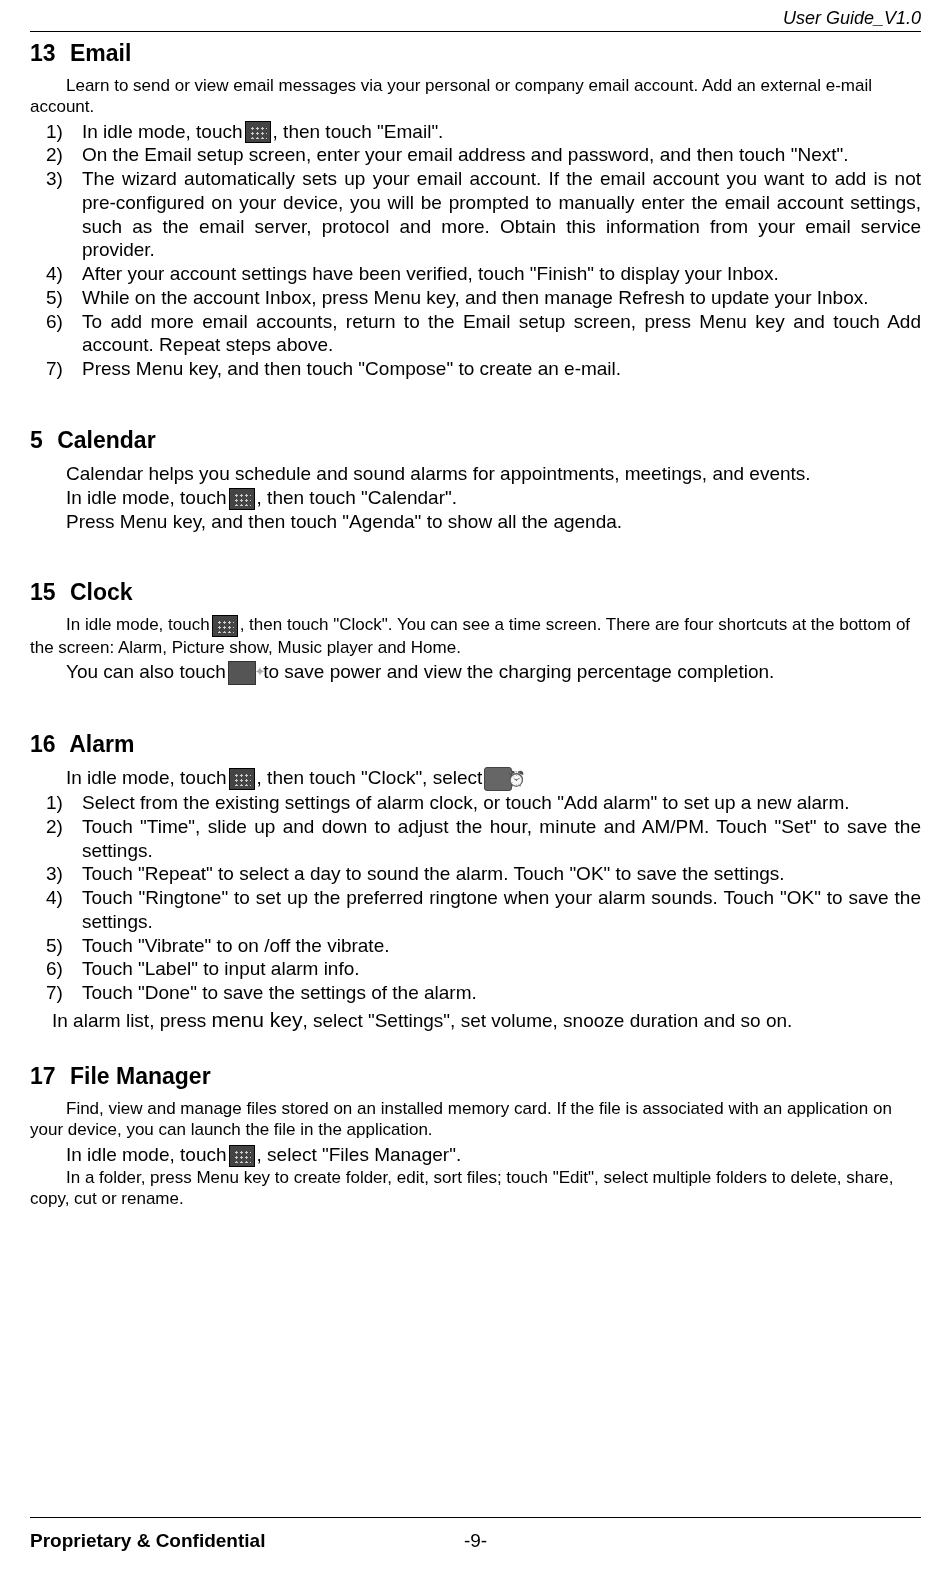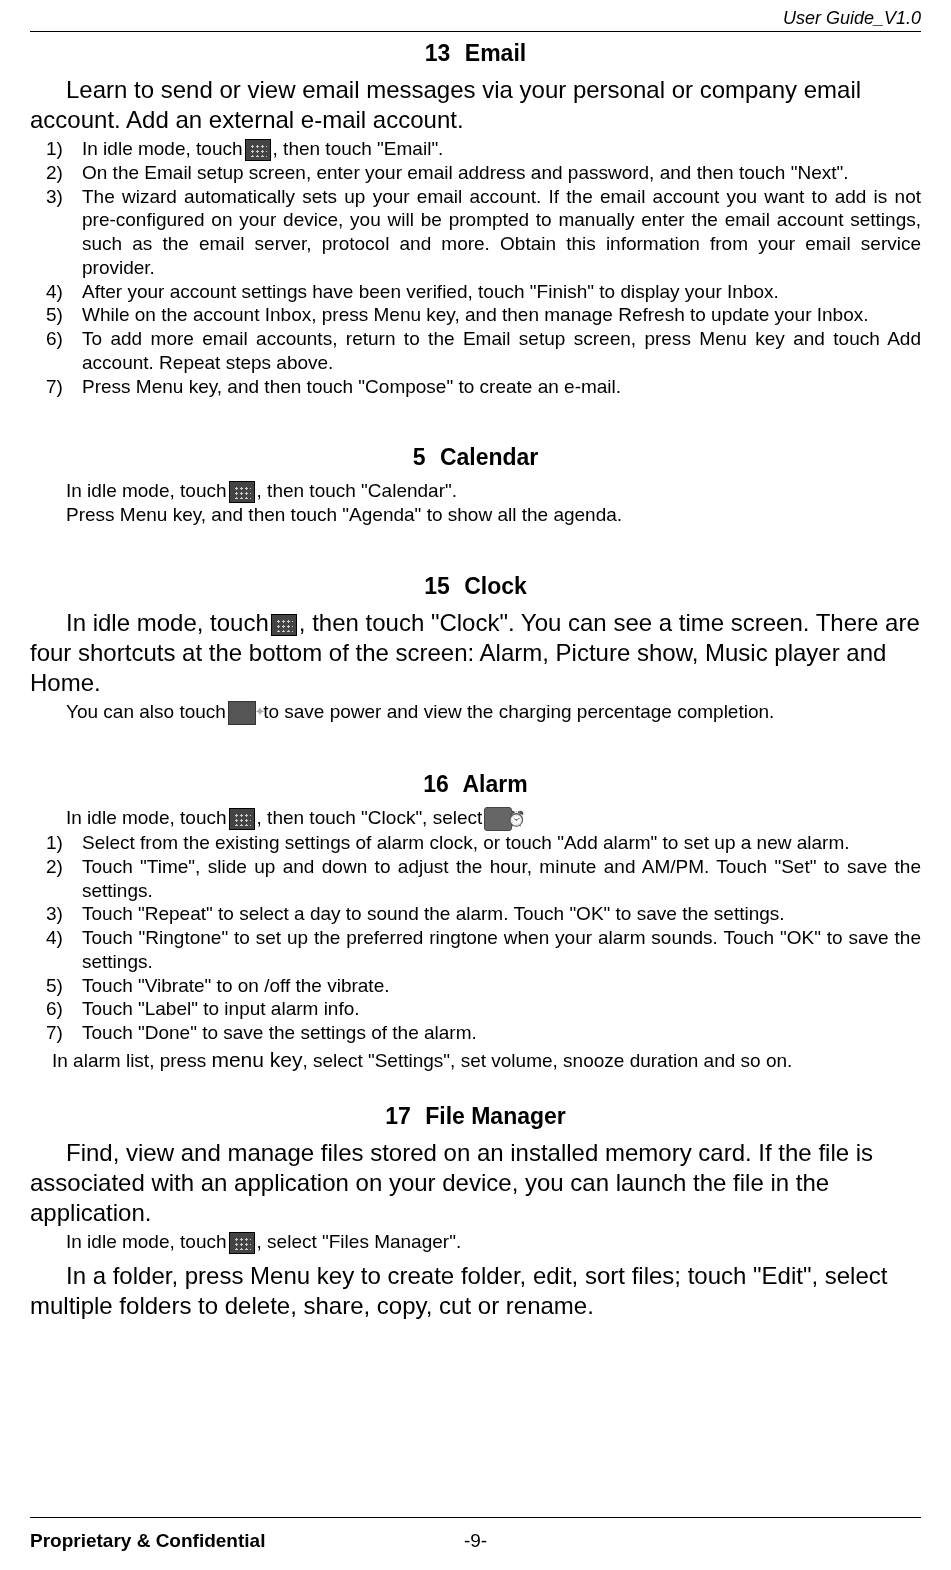--- a/index.html
+++ b/index.html
@@ -18,35 +18,33 @@
     }
     .header {
       text-align: right;
       font-size: 18px;
       padding: 8px 0 2px 0;
       border-bottom: 1px solid #000;
       margin-bottom: 8px;
       font-style: italic;
     }
     .section-heading {
-      text-align: center;
       font-size: 23px;
       font-weight: bold;
       margin: 6px 0 8px 0;
       font-family: Arial, sans-serif;
     }
     .section-heading .num {
       font-family: Arial, sans-serif;
       margin-right: 8px;
     }
     .intro {
-      font-size: 24px;
+      font-size: 17px;
       line-height: 1.25;
       margin-bottom: 2px;
-      margin-top: 7px;
     }
     .intro-indent {
       text-indent: 36px;
     }
     .ol-list {
       list-style: none;
       padding-left: 52px;
       font-size: 19px;
       line-height: 1.25;
     }
@@ -170,20 +168,21 @@
     <li><span class="num">6)</span><span>To add more email accounts, return to the Email setup screen, press Menu key and touch Add account. Repeat steps above.</span></li>
     <li><span class="num">7)</span><span>Press Menu key, and then touch "Compose" to create an e-mail.</span></li>
   </ul>
 
   <div class="section-gap"></div>
 
   <div class="section-heading">
     <span class="num">5</span>
     <span>Calendar</span>
   </div>
+  <div class="para">Calendar helps you schedule and sound alarms for appointments, meetings, and events.</div>
   <div class="para">
     <span>In idle mode, touch</span><span class="icon icon-apps"></span><span>, then touch "Calendar".</span>
   </div>
   <div class="para">Press Menu key, and then touch "Agenda" to show all the agenda.</div>
 
   <div class="section-gap"></div>
 
   <div class="section-heading">
     <span class="num">15</span>
     <span>Clock</span>

